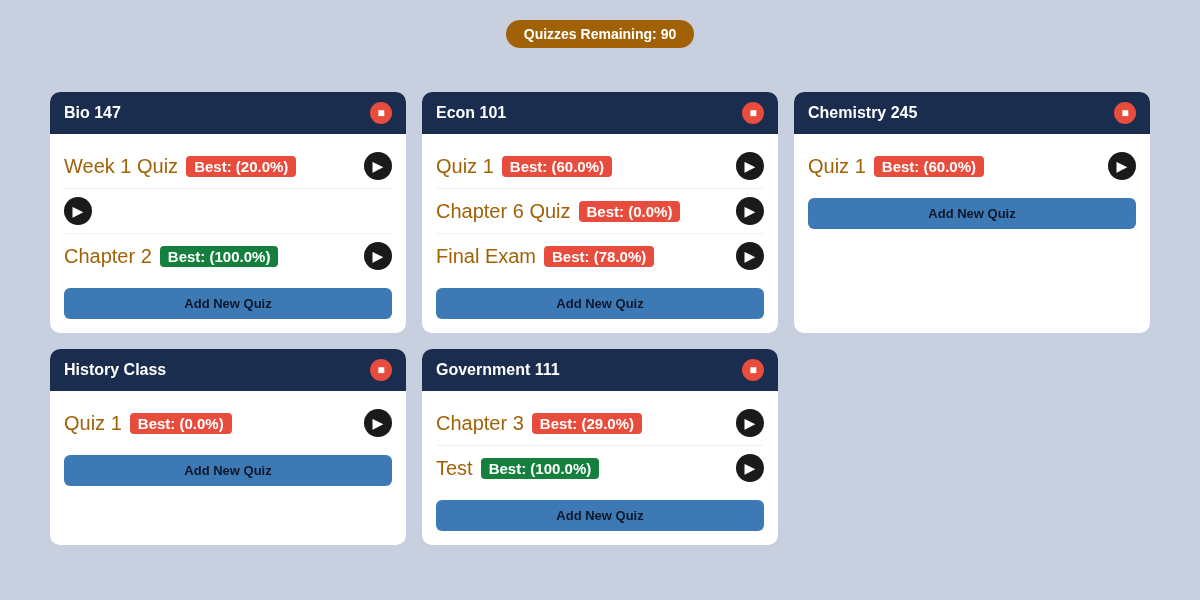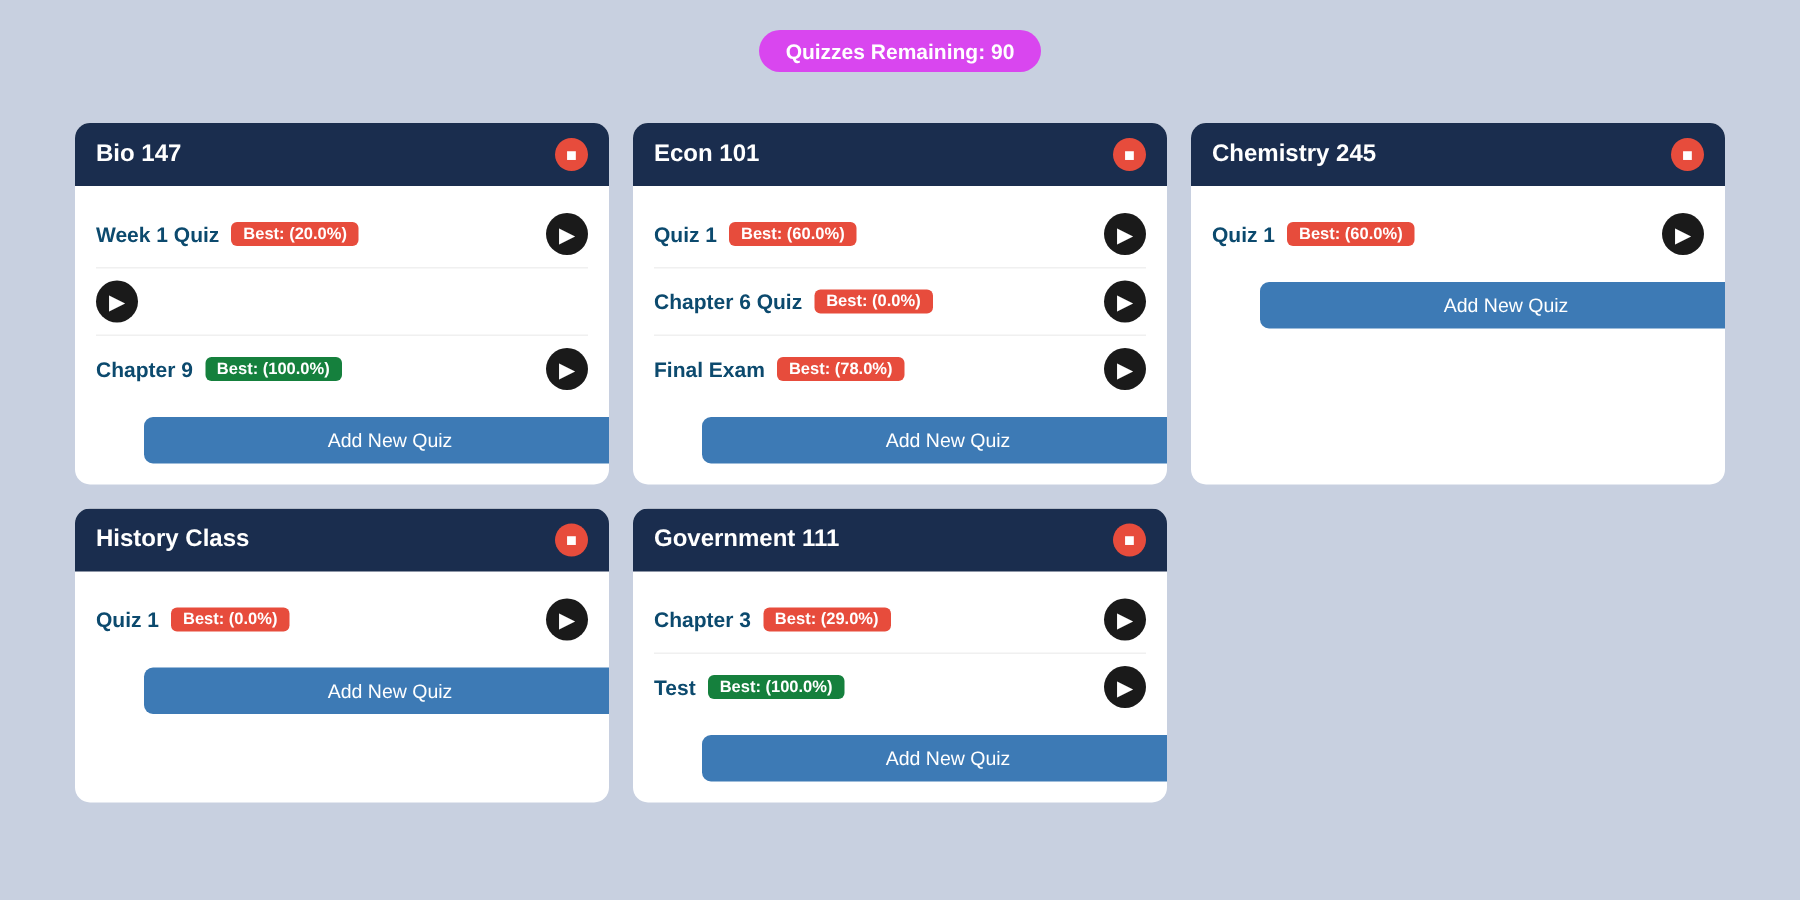--- a/index.html
+++ b/index.html
@@ -9,27 +9,27 @@
       min-height: 600px;
       padding: 20px;
     }
     .top-section {
       display: flex;
       flex-direction: column;
       align-items: center;
       margin-bottom: 20px;
     }
     .quizzes-remaining {
-      background-color: #d946ef;
+      background-color: #a16207;
       color: white;
       font-weight: bold;
       font-size: 14px;
       padding: 6px 18px;
       border-radius: 20px;
-      margin-bottom: 14px;
+      margin-bottom: 24px;
     }
     .add-new-class-btn {
       background-color: #3d5a8a;
       color: white;
       font-size: 32px;
       font-weight: 400;
       padding: 18px 80px;
       border-radius: 50px;
       border: none;
       cursor: pointer;
@@ -83,28 +83,28 @@
       padding: 8px 0;
       border-bottom: 1px solid #f0f0f0;
     }
     .quiz-row:last-of-type { border-bottom: none; }
     .quiz-info {
       display: flex;
       align-items: center;
       gap: 8px;
     }
     .quiz-name {
-      color: #0c4a6e;
-      font-weight: bold;
-      font-size: 14px;
+      color: #a16207;
+      font-weight: normal;
+      font-size: 20px;
     }
     .best-badge {
       background-color: #e74c3c;
       color: white;
-      font-size: 11px;
+      font-size: 15px;
       font-weight: bold;
       padding: 2px 8px;
       border-radius: 4px;
     }
     .best-badge.green {
       background-color: #15803d;
     }
     .quiz-icon-btn {
       background-color: #1a1a1a;
       border: none;
@@ -113,31 +113,30 @@
       height: 28px;
       cursor: pointer;
       display: flex;
       align-items: center;
       justify-content: center;
       color: white;
       font-size: 14px;
     }
     .add-quiz-btn {
       background-color: #3d7ab5;
-      color: #ffffff;
+      color: #0f172a;
       border: none;
       border-radius: 6px;
       padding: 8px 20px;
       font-size: 13px;
-      font-weight: 400;
+      font-weight: 700;
       cursor: pointer;
       margin-top: 10px;
       display: block;
       width: 100%;
-      margin-left: 32px;
     }
   </style>
 </head>
 <body>
 
 <div class="top-section">
   <div class="quizzes-remaining">Quizzes Remaining: 90</div>
 </div>
 
 <div class="cards-grid" id="cards-container">
@@ -152,21 +151,21 @@
             <span class="quiz-name">Week 1 Quiz</span>
             <span class="best-badge">Best: (20.0%)</span>
           </div>
           <button class="quiz-icon-btn">▶</button>
         </div>
         <div class="quiz-row">
           <button class="quiz-icon-btn">▶</button>
         </div>
         <div class="quiz-row">
           <div class="quiz-info">
-            <span class="quiz-name">Chapter 9</span>
+            <span class="quiz-name">Chapter 2</span>
             <span class="best-badge green">Best: (100.0%)</span>
           </div>
           <button class="quiz-icon-btn">▶</button>
         </div>
         <button class="add-quiz-btn">Add New Quiz</button>
       </div>
     </div>
     <div class="class-card">
       <div class="card-header">
         <span>Econ 101</span>

